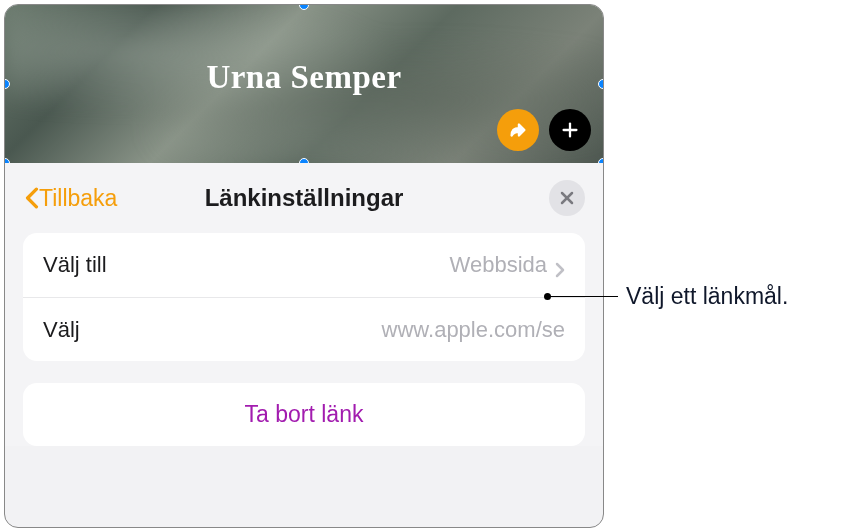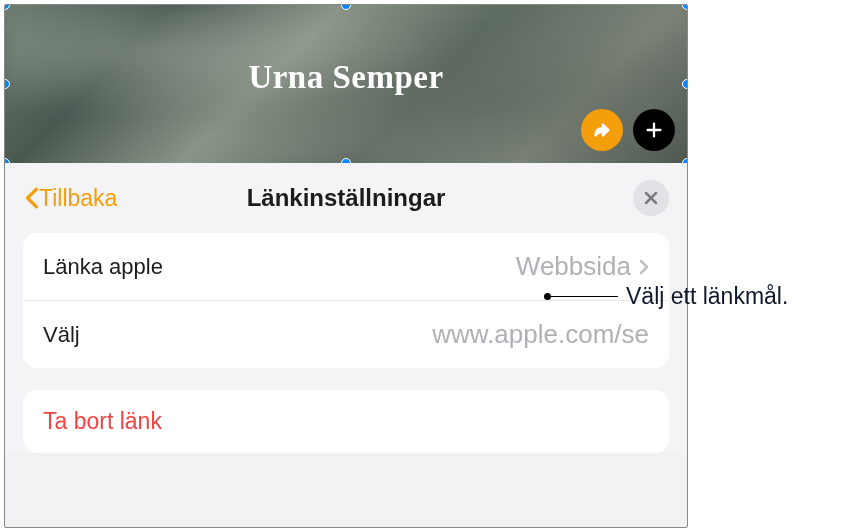--- a/index.html
+++ b/index.html
@@ -11,24 +11,24 @@
       font-family: -apple-system, BlinkMacSystemFont, "Helvetica Neue", Arial, sans-serif;
       background: #fff;
       width: 841px;
       height: 532px;
       position: relative;
     }
     .device-frame {
       position: absolute;
       left: 4px;
       top: 4px;
-      width: 684px;
+      width: 600px;
       height: 524px;
       border: 1px solid #888;
-      border-radius: 2px;
+      border-radius: 14px;
       overflow: hidden;
       background: #f2f2f4;
     }
     .top-banner {
       position: relative;
       width: 100%;
       height: 158px;
       background: linear-gradient(135deg, #6b7a6e 0%, #4a5850 20%, #8a9488 40%, #5d6a60 60%, #7b8278 80%, #4d5750 100%);
       filter: blur(0px);
       overflow: hidden;
@@ -156,42 +156,43 @@
     }
     .row + .row {
       border-top: 1px solid #e8e8ea;
     }
     .row-label {
       font-size: 22px;
       color: #1c1c1e;
     }
     .row-value {
       display: flex;
-      align-items: center;
+      align-items: flex-end;
       gap: 8px;
       color: #b0b0b6;
-      font-size: 26px;
+      font-size: 22px;
     }
     .row-value-text {
       color: #b0b0b6;
     }
     .chevron {
       color: #c0c0c6;
     }
     .action-card {
       margin: 22px 18px 0;
       background: #fff;
       border-radius: 14px;
       overflow: hidden;
     }
     .remove-btn {
       width: 100%;
       padding: 18px 20px;
+      text-align: center;
       font-size: 23px;
-      color: #ef4444;
+      color: #a21caf;
     }
     .callout {
       position: absolute;
       left: 548px;
       top: 283px;
       display: flex;
       align-items: center;
     }
     .callout-line {
       width: 70px;
@@ -260,21 +261,21 @@
       <div class="close-btn">
         <svg width="16" height="16" viewBox="0 0 16 16" fill="none" stroke="#7a7a80" stroke-width="2.5" stroke-linecap="round">
           <line x1="3" y1="3" x2="13" y2="13"></line>
           <line x1="13" y1="3" x2="3" y2="13"></line>
         </svg>
       </div>
     </div>
 
     <div class="settings-card">
       <div class="row">
-        <div class="row-label">Länka apple</div>
+        <div class="row-label">Välj till</div>
         <div class="row-value">
           <span class="row-value-text">Webbsida</span>
           <svg class="chevron" width="10" height="16" viewBox="0 0 10 16" fill="none" stroke="#c0c0c6" stroke-width="2.5" stroke-linecap="round" stroke-linejoin="round">
             <polyline points="2,2 8,8 2,14"></polyline>
           </svg>
         </div>
       </div>
       <div class="row">
         <div class="row-label">Välj</div>
         <div class="row-value">

